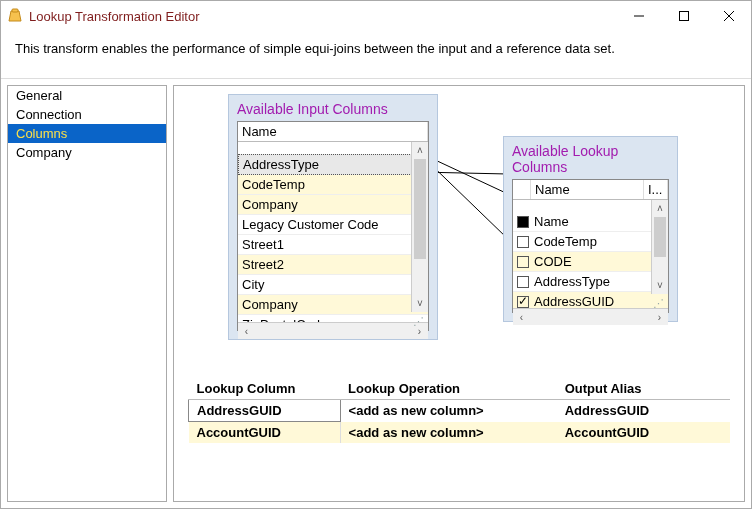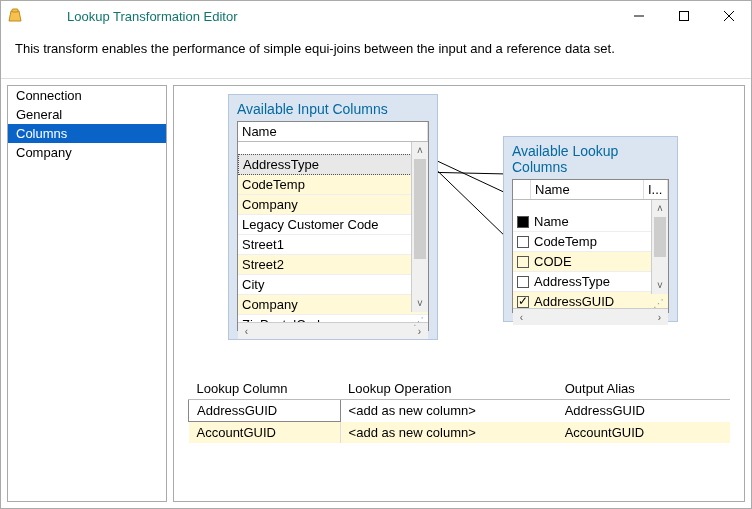--- a/index.html
+++ b/index.html
@@ -1,32 +1,32 @@
 <!DOCTYPE html>
 <html><head>
 <meta charset="utf-8">
 <style>
   * { box-sizing: border-box; font-family: "Segoe UI", Tahoma, sans-serif; font-size: 13px; }
   html, body { margin:0; padding:0; background:#fff; }
   .window { width:752px; height:509px; border:1px solid #aaa; background:#fff; position:relative; }
   .titlebar { height:30px; display:flex; align-items:center; padding:0 0 0 6px; }
   .titlebar .icon { width:16px; height:16px; margin-right:6px; display:inline-block; }
-  .titlebar .title { flex:1; color:#0f766e;margin-left:38px; }
+  .titlebar .title { flex:1; color:#7f1d1d; }
   .winbtns { display:flex; }
   .winbtn { width:45px; height:30px; display:flex; align-items:center; justify-content:center; color:#333; }
   .description { padding:10px 14px 22px 14px; color:#000; border-bottom:1px solid #ddd; }
   .body { display:flex; height:calc(100% - 30px - 54px); }
   .sidebar { width:160px; border:1px solid #aaa; margin:6px 0 0 6px; background:#fff; }
   .sidebar-item { padding:2px 8px; cursor:default; }
-  .sidebar-item.selected { background:#0a64c8; color:#ffffff; }
+  .sidebar-item.selected { background:#0a64c8; color:#fde047; }
   .main { flex:1; border:1px solid #aaa; margin:6px 6px 0 6px; background:#fff; position:relative; padding:8px 14px; }
   .panels-row { position:relative; height:270px; }
 
   .panel { position:absolute; border:1px solid #b5c7de; background:#dbe5f1; }
-  .panel-title { padding:6px 22px 4px 8px; color:#0369a1; font-size:14px; }
+  .panel-title { padding:6px 22px 4px 8px; color:#a21caf; font-size:14px; }
   .panel-inner { margin:0 8px 8px 8px; background:#fff; border:1px solid #888; position:relative; }
   .listhead { display:flex; font-weight:normal; border-bottom:1px solid #bbb; }
   .listhead .col { padding:2px 4px; background:#fff; border-right:1px solid #ddd; }
   .listbody { max-height:168px; overflow:hidden; position:relative;margin-top:12px; }
   .row { padding:2px 4px; border-bottom:1px solid #eee; white-space:nowrap; }
   .row.alt { background:#fff9d8; }
   .row.sel { background:#e8e8e8; border:1px dotted #555; }
   .vscroll { position:absolute; right:0; top:0; bottom:18px; width:17px; background:#f0f0f0; border-left:1px solid #ccc; }
   .vscroll .arrow { height:17px; display:flex; align-items:center; justify-content:center; color:#555; font-size:10px; }
   .vscroll .thumb { position:absolute; left:2px; right:2px; background:#cdcdcd; }
@@ -36,21 +36,21 @@
   .grip { position:absolute; right:1px; bottom:1px; width:14px; height:14px; color:#9aa; font-size:11px; }
 
   .lookup-panel .row { display:flex; align-items:center; gap:5px; }
   .chk { width:12px; height:12px; border:1px solid #555; display:inline-block; position:relative; }
   .chk.full { background:#000; }
   .chk.checked::after { content:"✓"; position:absolute; top:-3px; left:0; font-size:12px; color:#000; }
 
   svg.connectors { position:absolute; top:0; left:0; pointer-events:none; }
 
   .map-table { width:100%; border-collapse:collapse; margin-top:14px; }
-  .map-table th, .map-table td { text-align:left; padding:3px 8px; font-weight:normal; }
+  .map-table th, .map-table td { text-align:left; padding:3px 8px; font-weight:bold; }
   .map-table thead th { color:#000; border-bottom:1px solid #bbb; }
   .map-table tbody tr.alt { background:#fff9d8; }
   .map-table td.first { border-right:1px solid #ddd; }
   .map-table tbody tr:first-child td.first { border:1px solid #888; background:#fff; }
 </style>
 </head>
 <body>
 
 <div class="window">
 
@@ -80,22 +80,22 @@
           </svg>
         </div>
     </div>
   </div>
 
   <div class="description">This transform enables the performance of simple equi-joins between the input and a reference data set.</div>
 
   <div class="body">
 
     <div class="sidebar">
+      <div class="sidebar-item"><span>General</span></div>
       <div class="sidebar-item"><span>Connection</span></div>
-      <div class="sidebar-item"><span>General</span></div>
       <div class="sidebar-item selected"><span>Columns</span></div>
       <div class="sidebar-item"><span>Company</span></div>
     </div>
 
     <div class="main">
 
       <div class="panels-row">
 
         <svg class="connectors" width="560" height="270">
           <line x1="230" y1="58" x2="320" y2="100" stroke="#000"></line>

